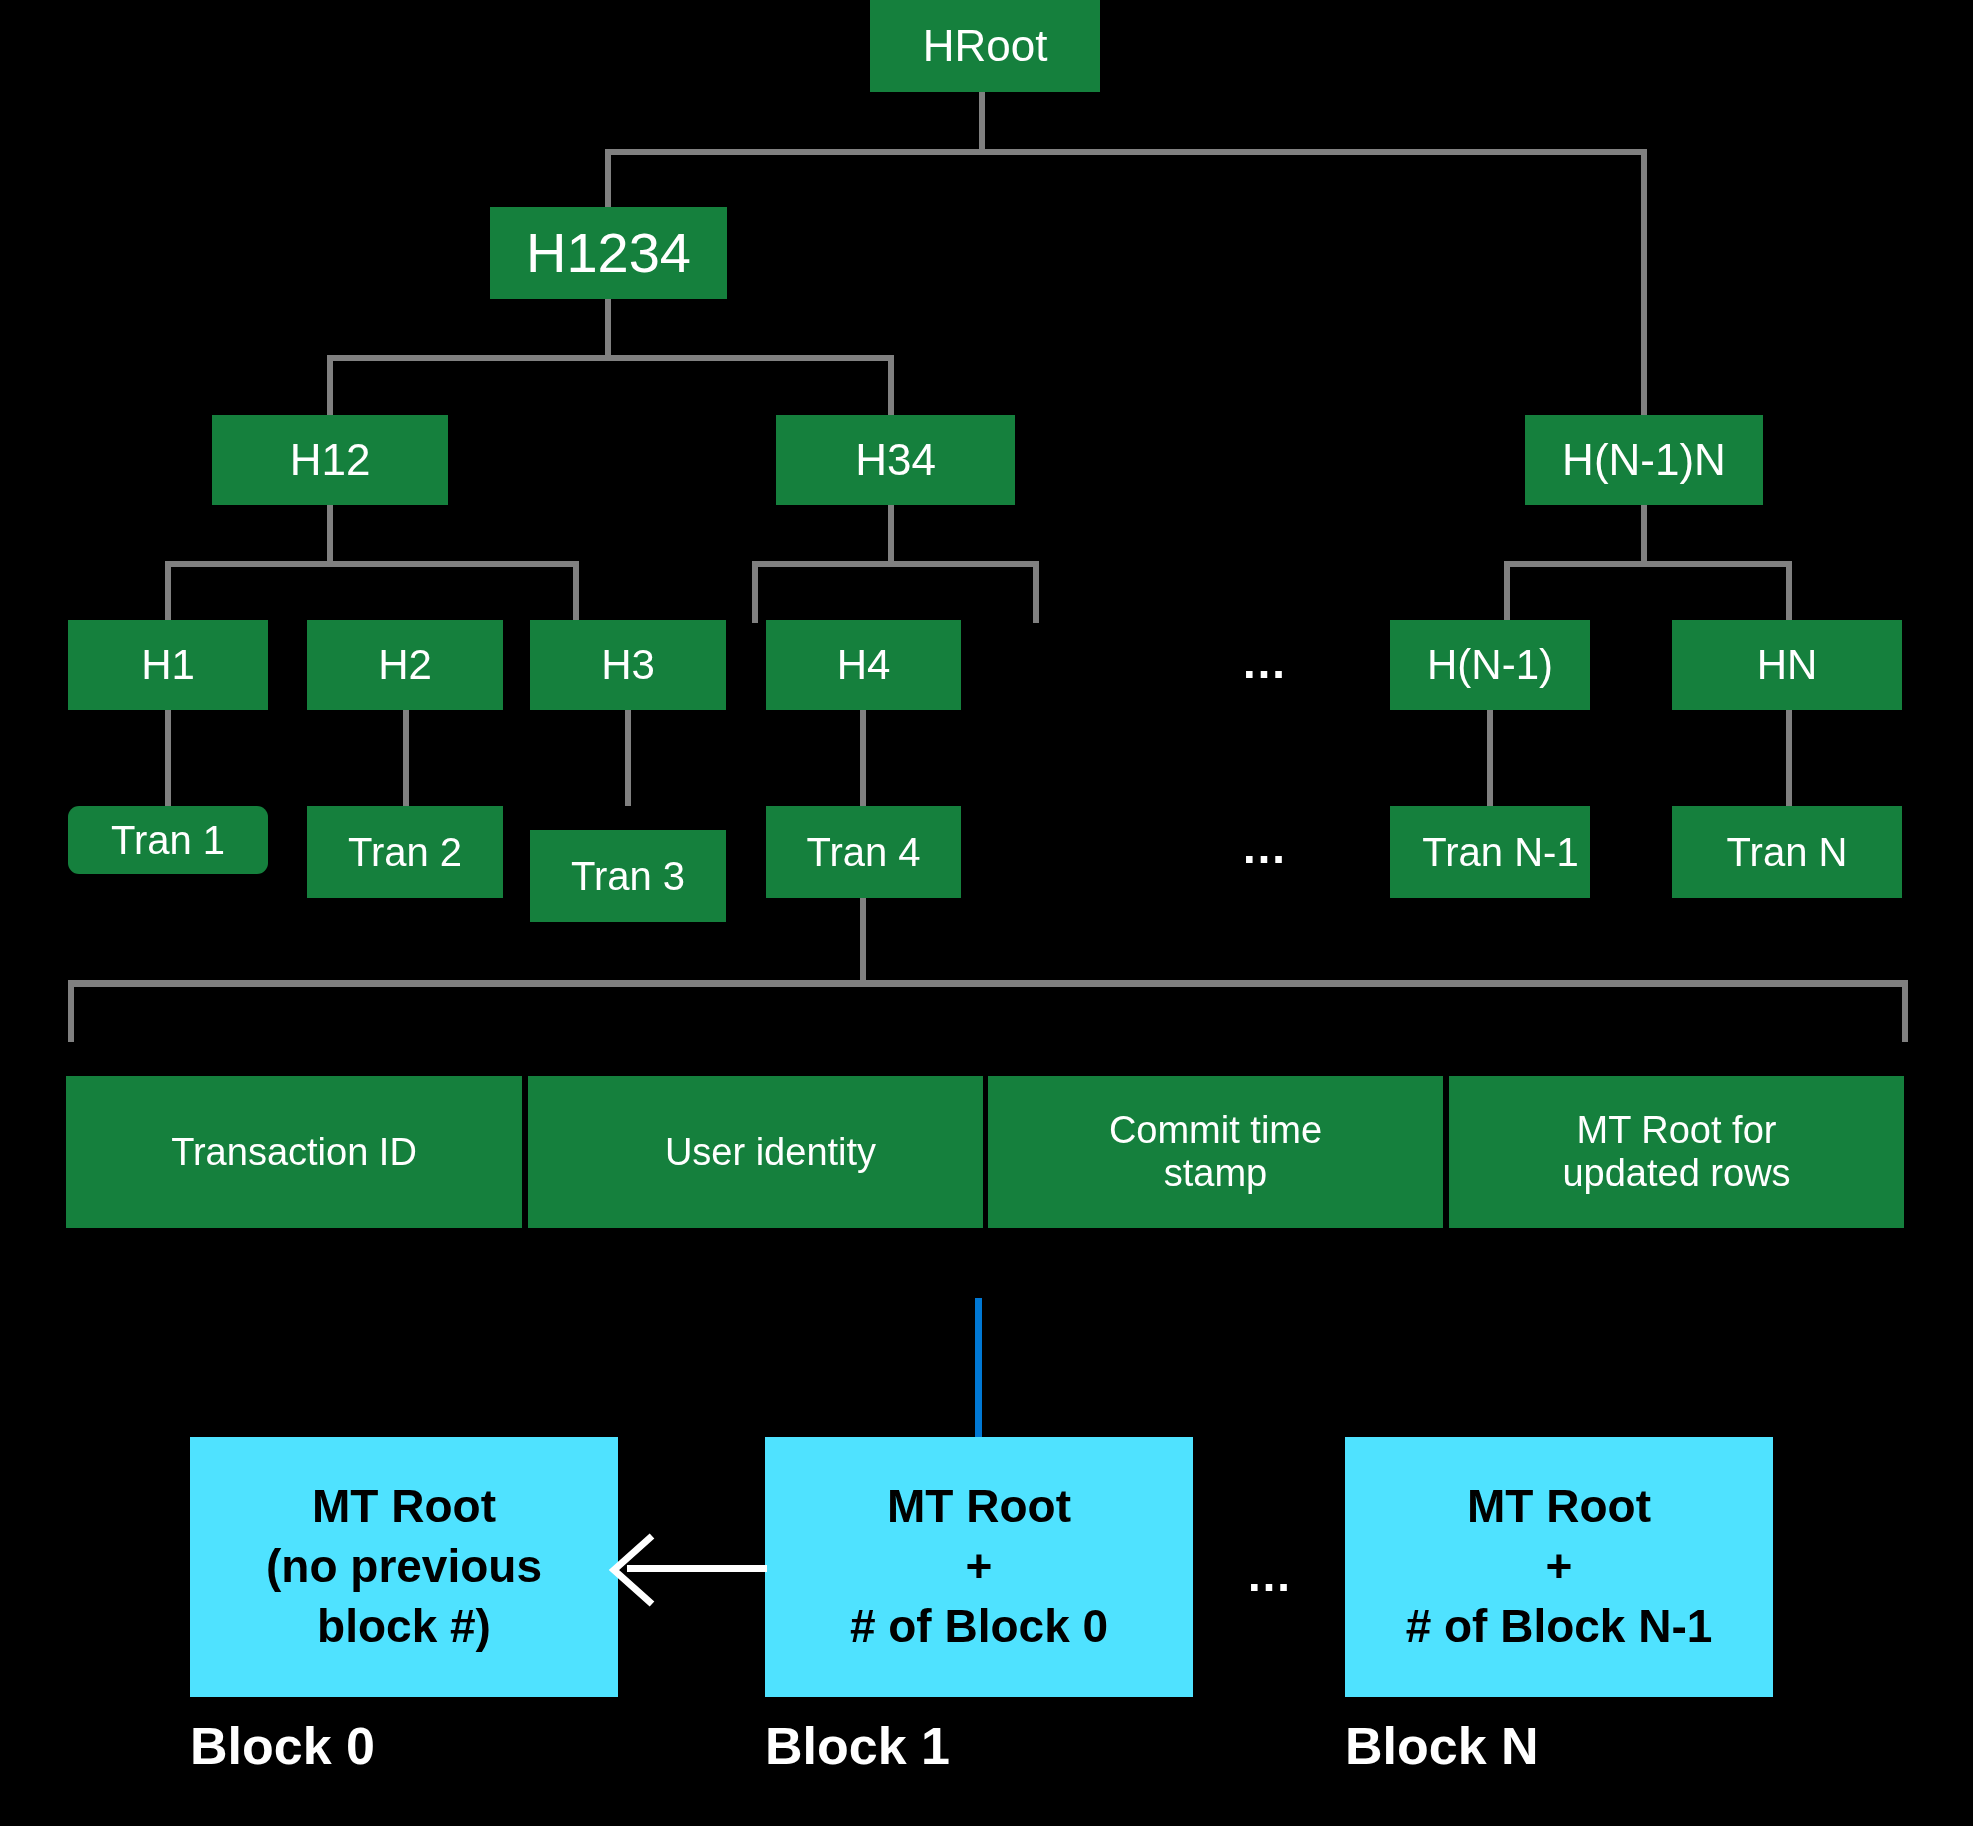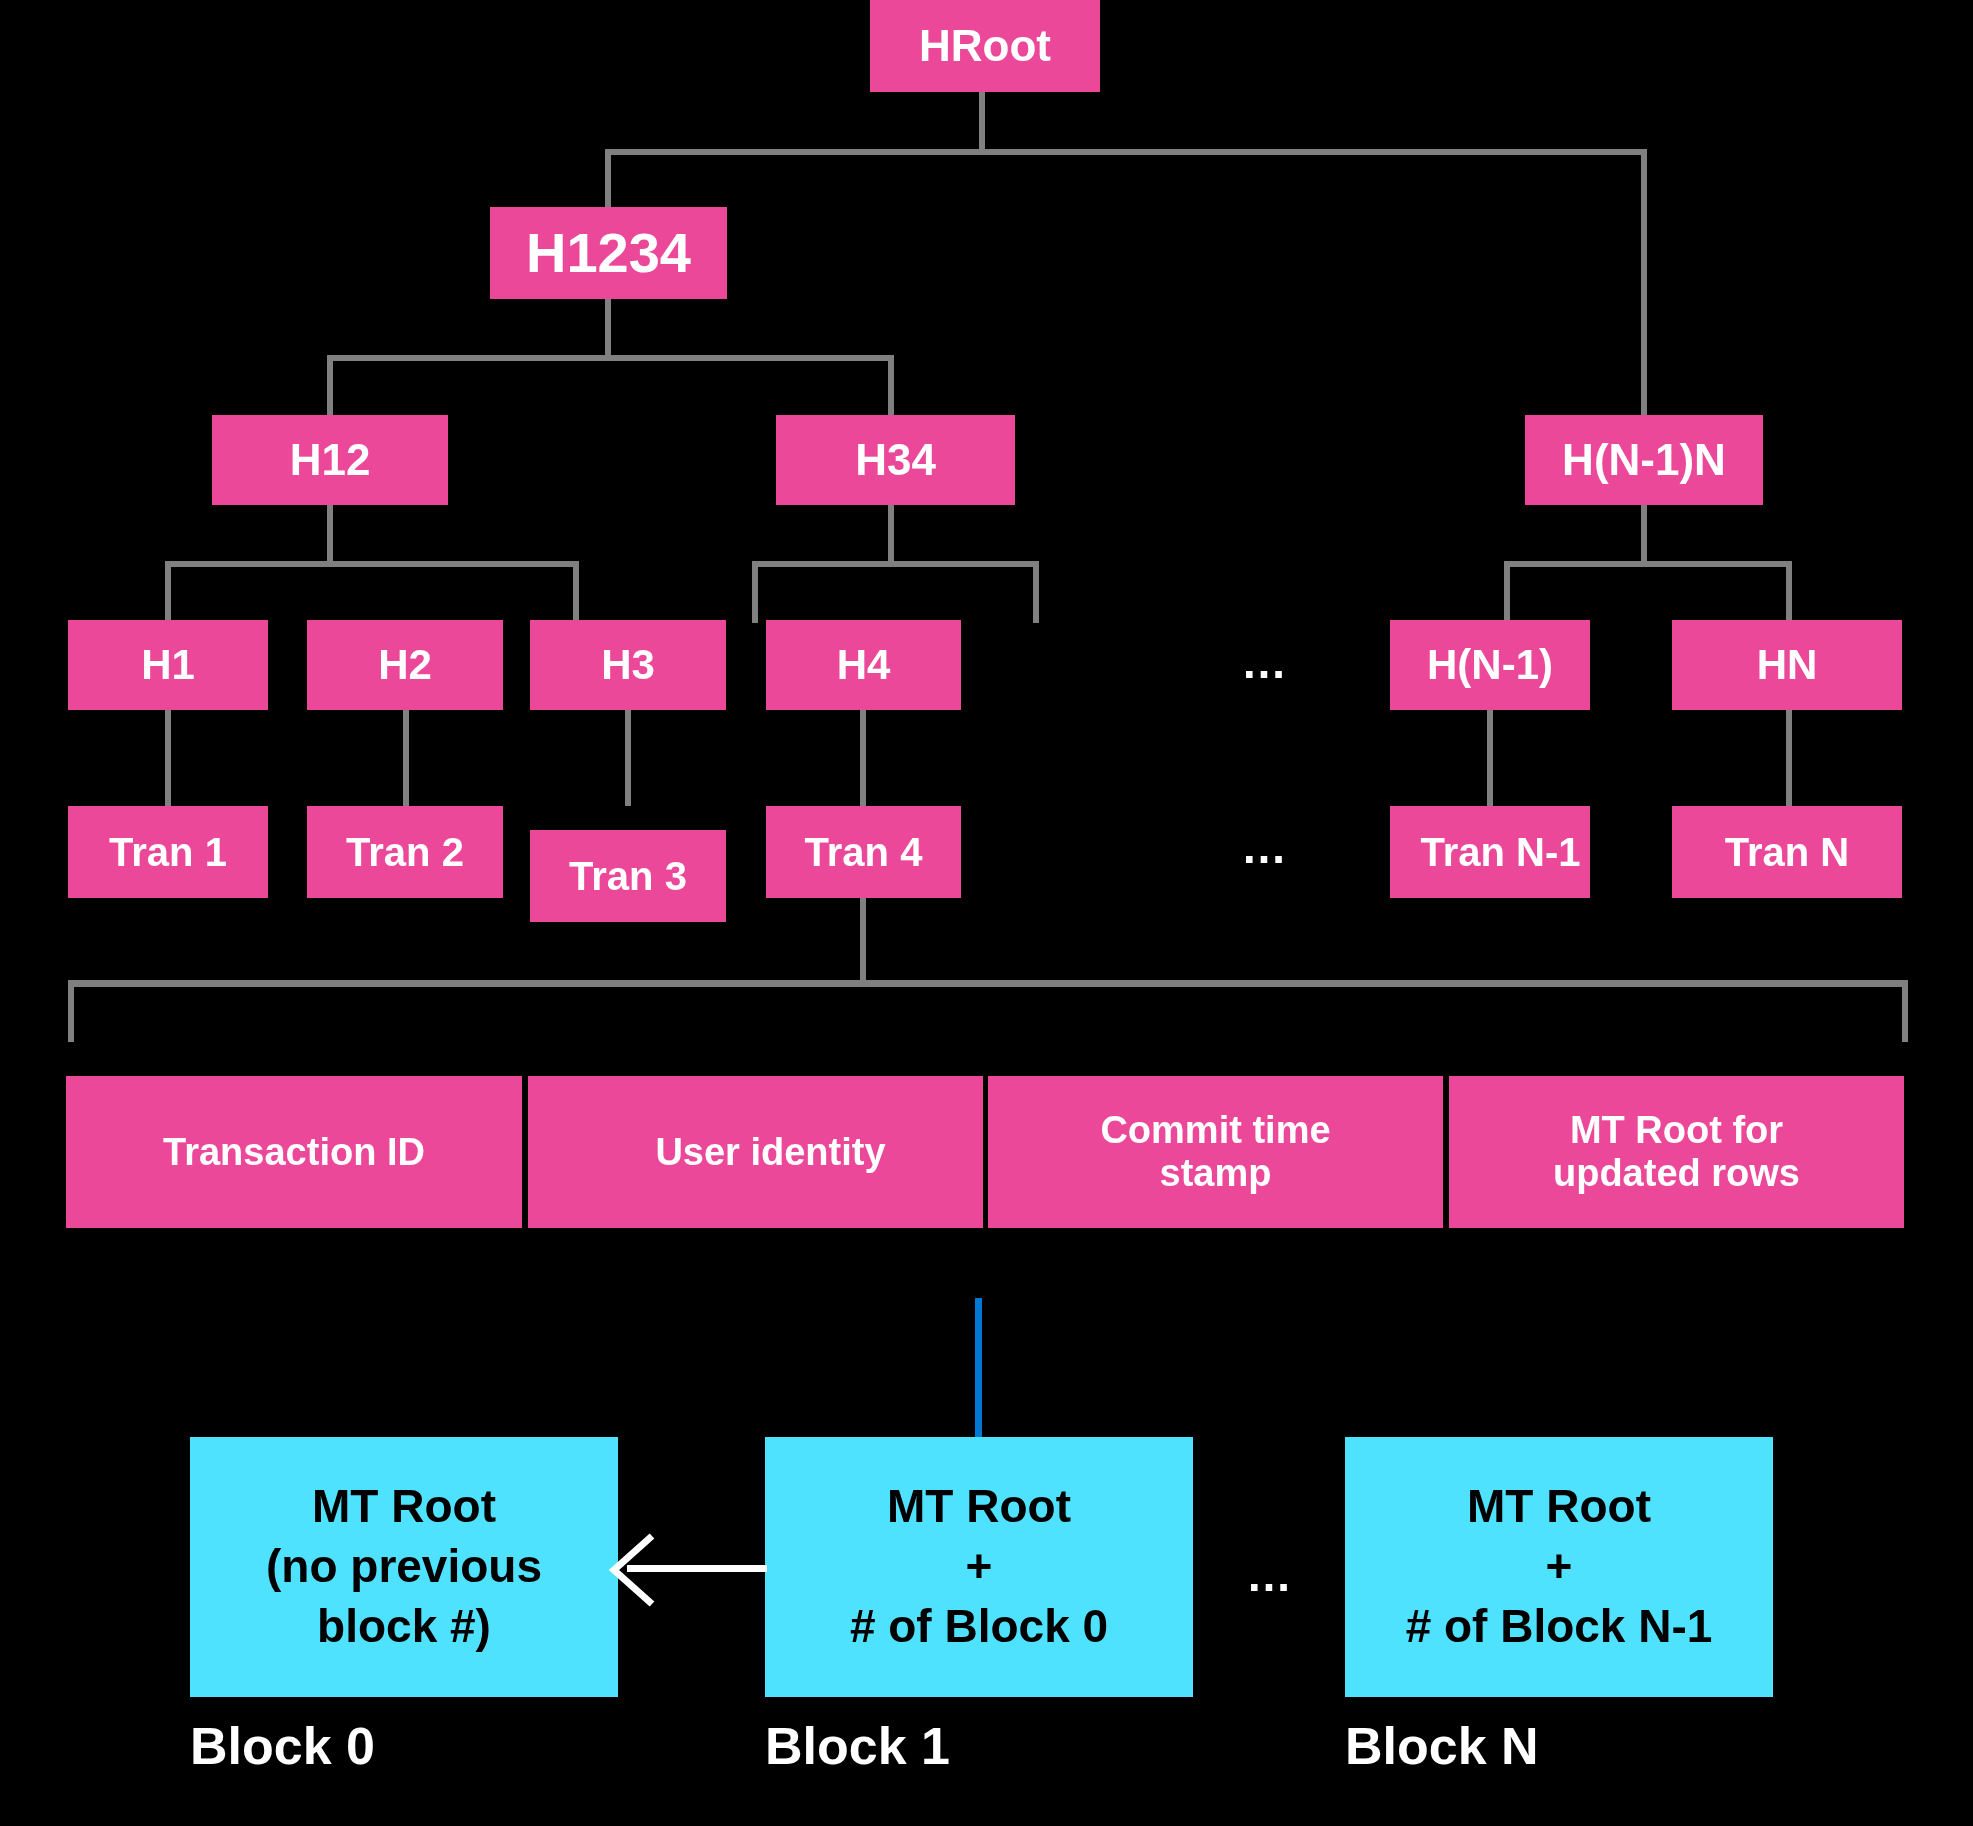--- a/index.html
+++ b/index.html
@@ -12,27 +12,27 @@
   }
   #canvas {
     position: relative;
     width: 1973px;
     height: 1826px;
     background: #000000;
     overflow: hidden;
   }
   .node {
     position: absolute;
-    background: #ec4899;
+    background: #15803d;
     color: #FFFFFF;
     display: flex;
     align-items: center;
     justify-content: center;
     text-align: center;
-    font-weight: bold;
+    font-weight: normal;
     line-height: 1.12;
     box-sizing: border-box;
     z-index: 3;
   }
   .node.hash-lvl0 { font-size: 44px; }
   .node.hash-lvl1 { font-size: 56px; }
   .node.hash-lvl2 { font-size: 44px; }
   .node.hash-lvl3 { font-size: 42px; }
   .node.tran      { font-size: 40px; }
   .node.field     { font-size: 38px; padding: 0 14px; }
@@ -138,21 +138,21 @@
   <div class="node hash-lvl3" style="left:1390px; top:620px; width:200px; height:90px;">H(N-1)</div>
   <div class="node hash-lvl3" style="left:1672px; top:620px; width:230px; height:90px;">HN</div>
 
   <div class="conn" style="left:165px; top:710px; width:6px; height:96px;"></div>
   <div class="conn" style="left:403px; top:710px; width:6px; height:96px;"></div>
   <div class="conn" style="left:625px; top:710px; width:6px; height:96px;"></div>
   <div class="conn" style="left:860px; top:710px; width:6px; height:96px;"></div>
   <div class="conn" style="left:1487px; top:710px; width:6px; height:96px;"></div>
   <div class="conn" style="left:1786px; top:710px; width:6px; height:96px;"></div>
 
-  <div class="node tran" style="left:68px; top:806px; width:200px; height:92px;">Tran 1</div>
+  <div class="node tran" style="left:68px; top:806px; width:200px; height:68px;border-radius:11px;">Tran 1</div>
   <div class="node tran" style="left:307px; top:806px; width:196px; height:92px;">Tran 2</div>
   <div class="node tran" style="left:530px; top:830px; width:196px; height:92px;">Tran 3</div>
   <div class="node tran" style="left:766px; top:806px; width:195px; height:92px;">Tran 4</div>
   <div class="ellipsis" style="left:1225px; top:820px; width:80px;">…</div>
   <div class="node tran" style="left:1390px; top:806px; width:200px; height:92px;padding-left:21px;">Tran N-1</div>
   <div class="node tran" style="left:1672px; top:806px; width:230px; height:92px;">Tran N</div>
 
   <div class="conn" style="left:860px; top:898px; width:6px; height:88px;"></div>
   <div class="conn" style="left:68px; top:980px; width:1840px; height:7px;"></div>
   <div class="conn" style="left:68px; top:980px; width:6px; height:62px;"></div>

